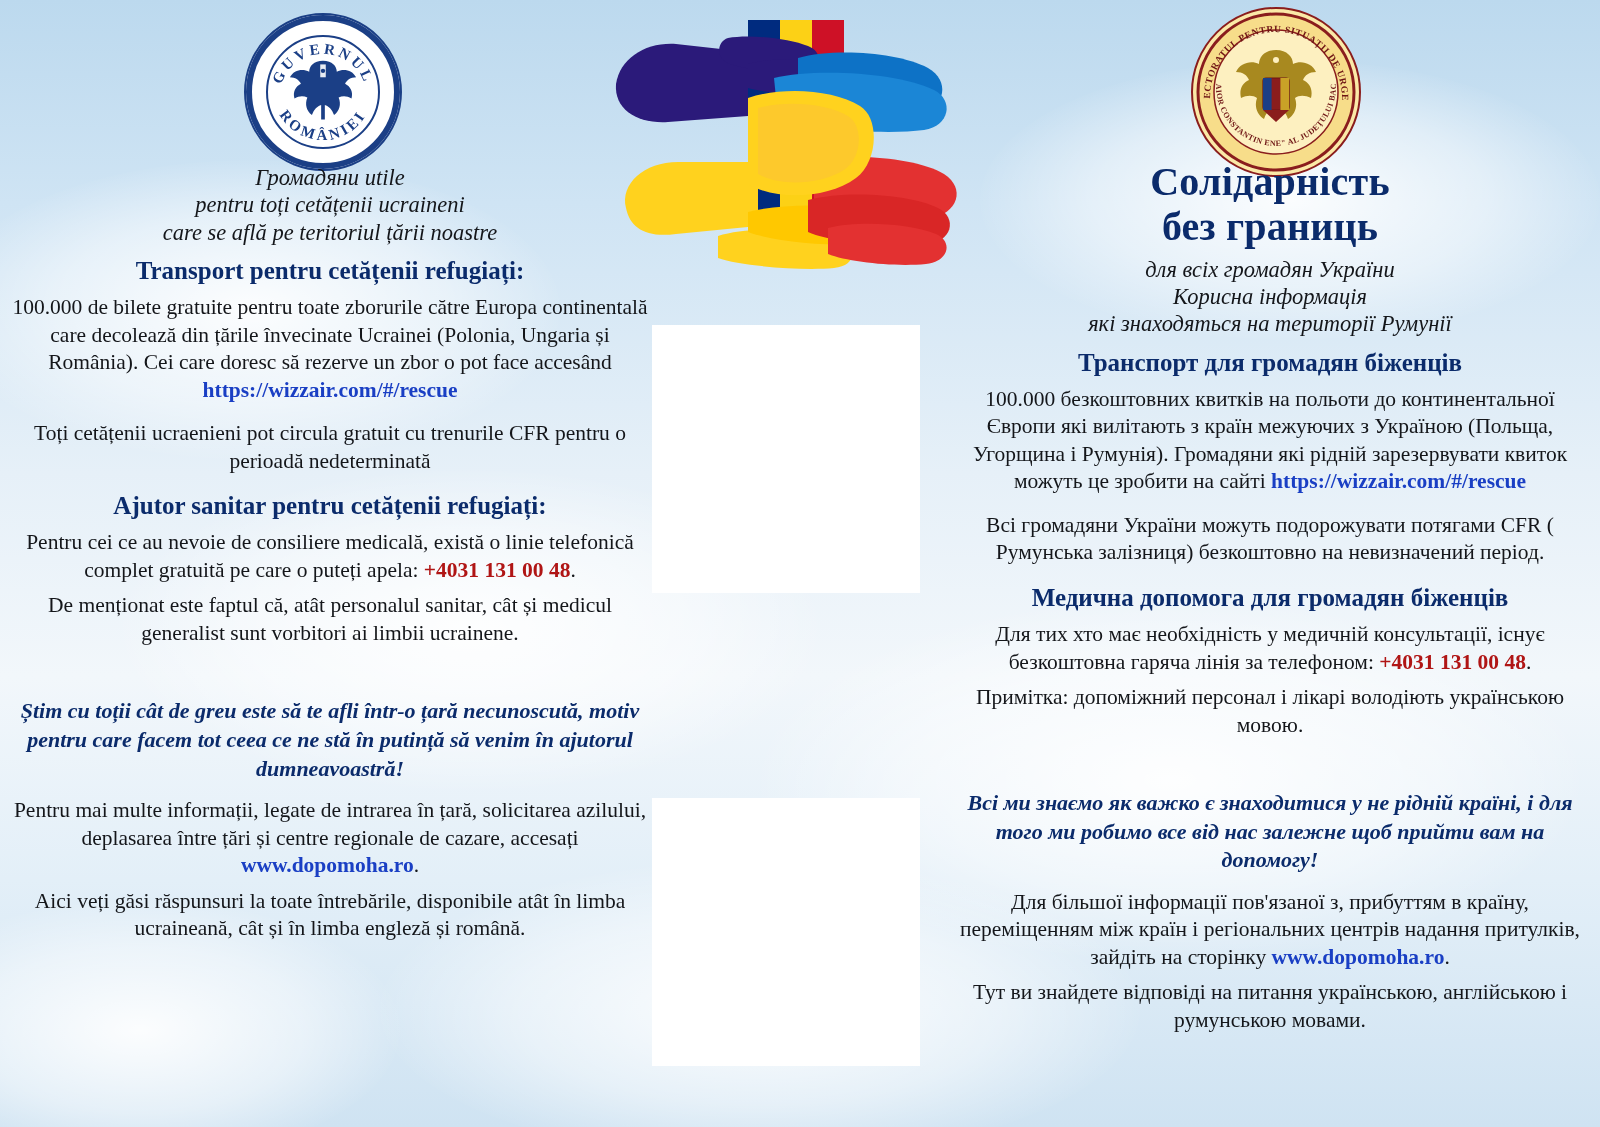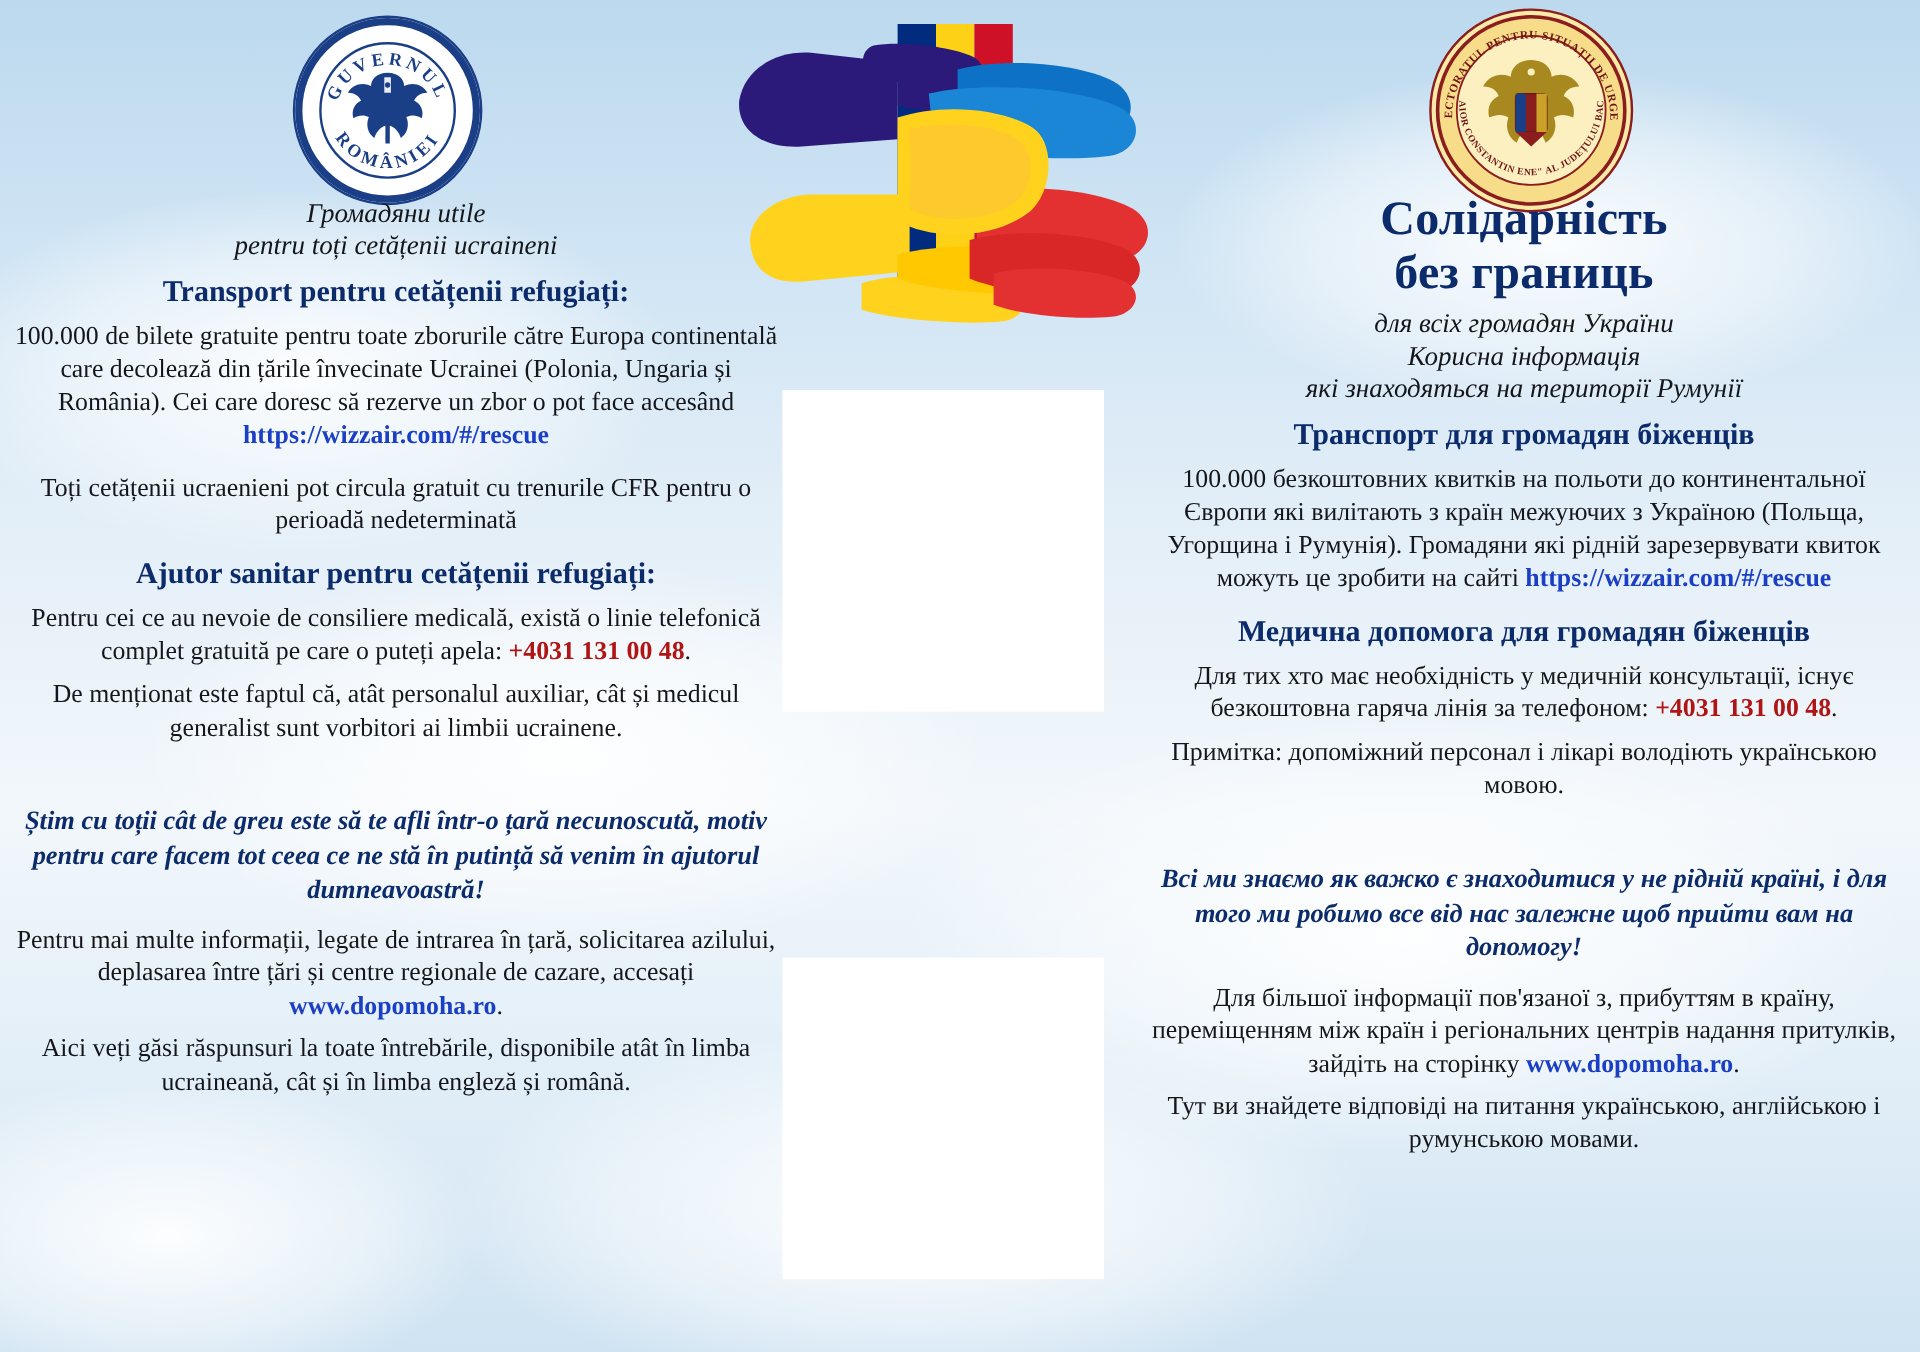--- a/index.html
+++ b/index.html
@@ -239,29 +239,30 @@
 
       <path d="M150,86 C186,74 236,78 262,94 C282,106 280,150 258,166 C228,188 176,188 150,172 Z" fill="#FFD21E"></path>
       <path d="M160,96 C190,88 230,92 250,104 C266,114 264,146 246,158 C220,174 180,174 160,162 Z" fill="#FDC92C"></path>
     </svg>
   </div>
 
   <div class="col col-left">
     <div class="subtitle">
       <div>Громадяни utile</div>
       <div>pentru toți  cetățenii ucraineni</div>
+      <div>care se află pe teritoriul țării noastre</div>
     </div>
 
     <div class="section-head">Transport pentru cetățenii refugiați:</div>
     <p class="para"><span>100.000 de bilete gratuite pentru toate zborurile către Europa  continentală  care decolează din  țările învecinate Ucrainei (Polonia, Ungaria și România). Cei care doresc să rezerve un zbor o pot face accesând </span><a class="link" href="#">https://wizzair.com/#/rescue</a></p>
     <p class="para">Toți cetățenii ucraenieni pot circula gratuit cu trenurile CFR pentru o perioadă nedeterminată</p>
 
     <div class="section-head">Ajutor sanitar pentru cetățenii refugiați:</div>
     <p class="para tight"><span>Pentru cei ce au nevoie de consiliere medicală, există o linie telefonică complet gratuită pe care o puteți apela:  </span><span class="phone">+4031 131 00 48</span><span>.</span></p>
-    <p class="para">De menționat este faptul că, atât personalul auxiliar, cât și medicul generalist sunt vorbitori ai limbii ucrainene.</p>
+    <p class="para">De menționat este faptul că, atât personalul sanitar, cât și medicul generalist sunt vorbitori ai limbii ucrainene.</p>
 
     <div class="rule-gap"></div>
 
     <p class="emph">Știm cu toții cât de greu este să te afli într-o țară necunoscută, motiv pentru care facem tot ceea ce ne stă în putință să venim în ajutorul dumneavoastră!</p>
 
     <p class="para tight"><span>Pentru mai multe informații, legate de intrarea în țară, solicitarea azilului, deplasarea între țări și centre regionale de cazare, accesați </span><a class="link" href="#">www.dopomoha.ro</a><span>.</span></p>
     <p class="para">Aici veți găsi răspunsuri la toate întrebările, disponibile atât în limba ucraineană, cât și în limba engleză și română.</p>
   </div>
 
   <div class="col col-right">
@@ -270,20 +271,21 @@
       <div>без границь</div>
     </div>
     <div class="subtitle">
       <div>для всіх громадян України</div>
       <div>Корисна інформація</div>
       <div>які знаходяться на території Румунії</div>
     </div>
 
     <div class="section-head">Транспорт для громадян біженців</div>
     <p class="para"><span>100.000 безкоштовних квитків на польоти до континентальної  Європи які вилітають з країн межуючих з Україною  (Польща, Угорщина і Румунія). Громадяни які рідній зарезервувати квиток  можуть це зробити на сайті </span><a class="link" href="#">https://wizzair.com/#/rescue</a></p>
+    <p class="para">Всі громадяни України можуть подорожувати потягами CFR  ( Румунська залізниця) безкоштовно на невизначений період.</p>
 
     <div class="section-head">Медична допомога для громадян біженців</div>
     <p class="para tight"><span>Для тих хто має необхідність   у медичній консультації,  існує  безкоштовна гаряча лінія за телефоном: </span><span class="phone">+4031 131 00 48</span><span>.</span></p>
     <p class="para">Примітка: допоміжний персонал і лікарі володіють  українською мовою.</p>
 
     <div class="rule-gap"></div>
 
     <p class="emph">Всі ми знаємо як важко є знаходитися у не рідній країні,  і для того ми робимо все від нас залежне щоб  прийти вам на допомогу!</p>
 
     <p class="para tight"><span>Для більшої інформації пов'язаної з, прибуттям в країну, переміщенням між країн і регіональних центрів надання притулків, зайдіть на сторінку  </span><a class="link" href="#">www.dopomoha.ro</a><span>.</span></p>

